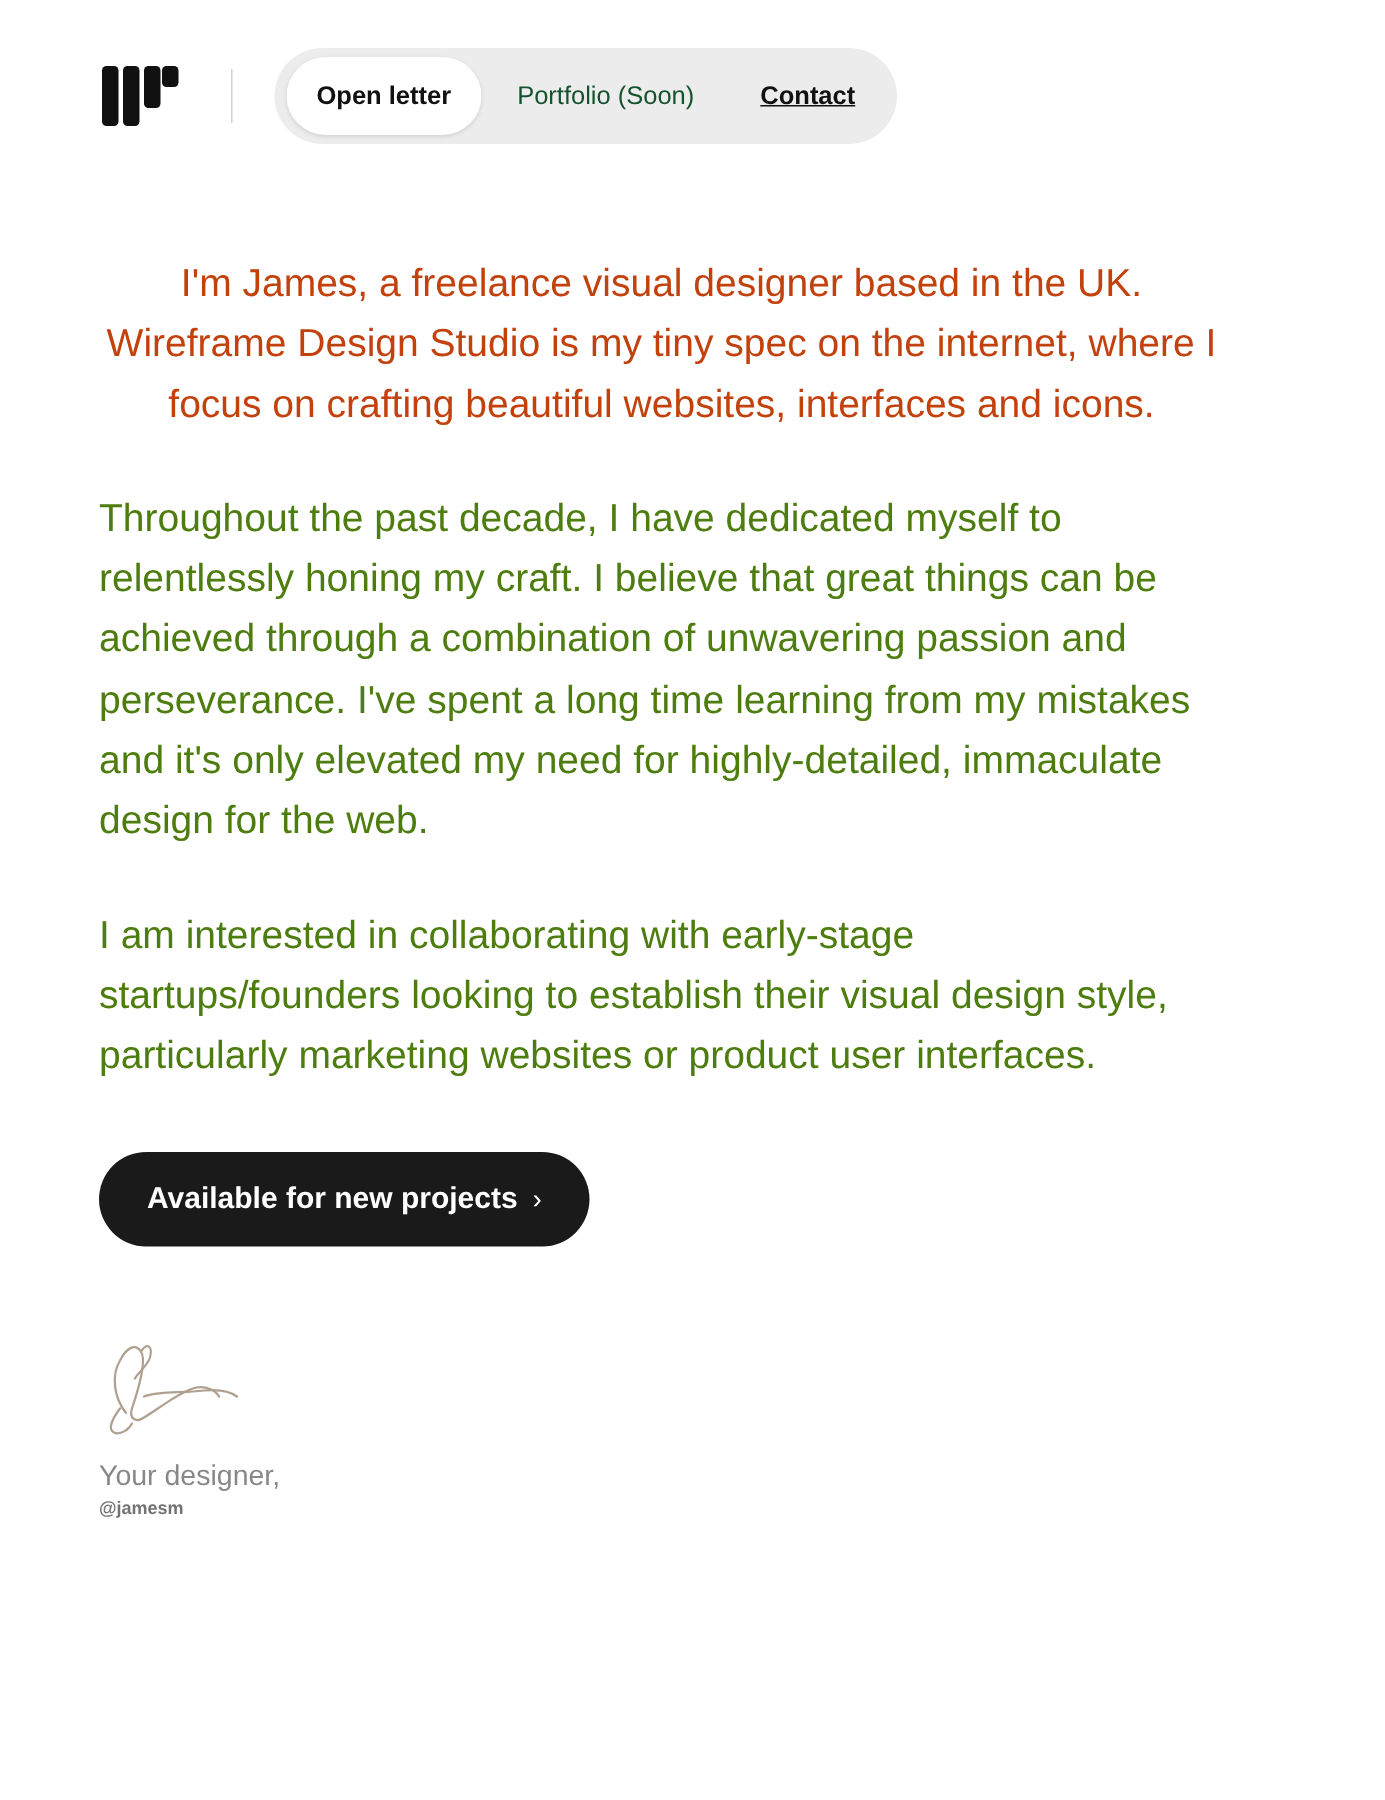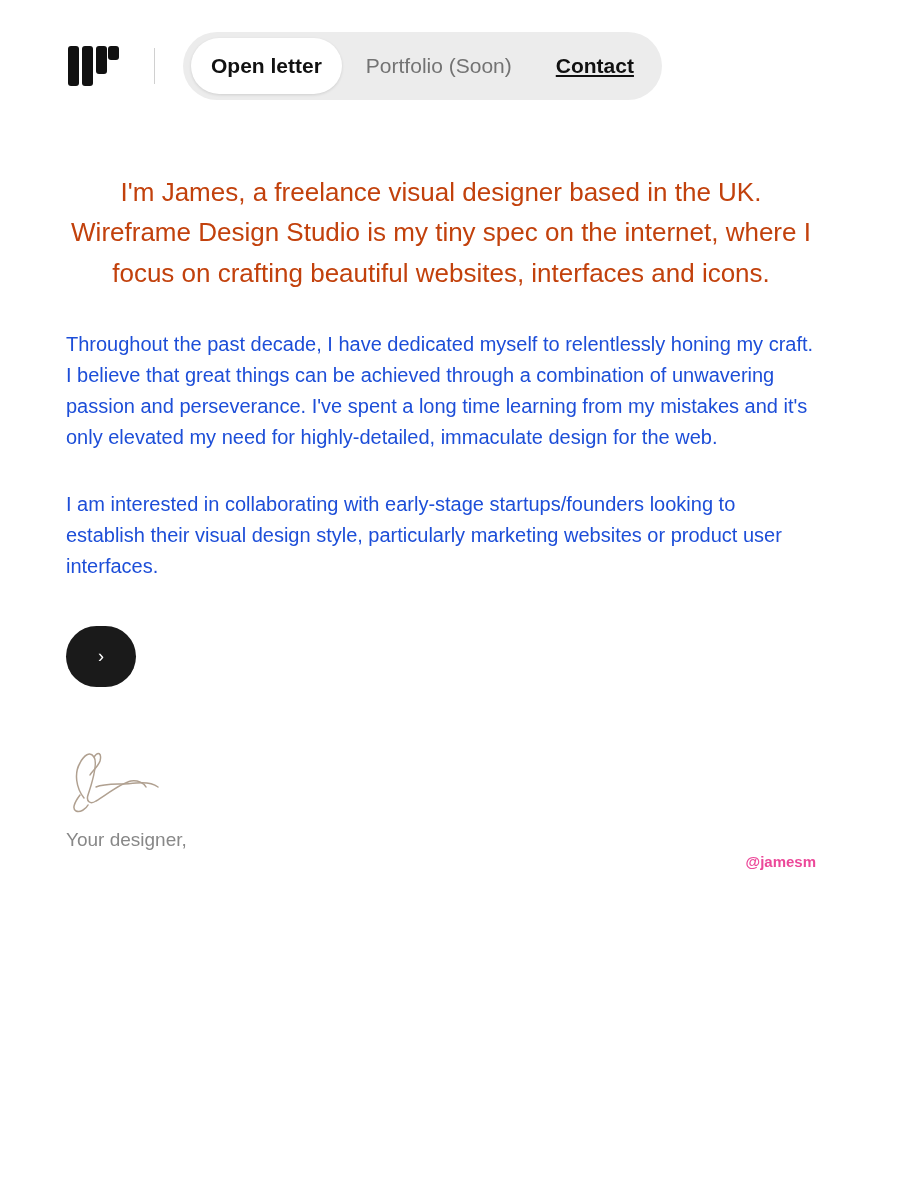--- a/index.html
+++ b/index.html
@@ -52,35 +52,35 @@
       align-items: center;
       background: #ececec;
       border-radius: 999px;
       padding: 6px 8px;
       gap: 4px;
     }
 
     .nav-item {
       padding: 16px 20px;
       border-radius: 999px;
-      font-size: 21px;
+      font-size: 17px;
       cursor: pointer;
       font-weight: 500;
       white-space: nowrap;
     }
 
     .nav-item.active {
       background: #ffffff;
       color: #111;
       font-weight: 600;
       box-shadow: 0 1px 3px rgba(0,0,0,0.12);
     }
 
     .nav-item.inactive {
-      color: #737373;
+      color: #14532d;
       background: transparent;
     }
 
     .nav-item.bold {
       color: #111;
       background: transparent;
       font-weight: 600;
       text-decoration: underline;
     }
 
@@ -93,23 +93,23 @@
     .intro-text {
       font-size: 26px;
       line-height: 1.55;
       color: #c2410c;
       font-weight: 400;
       margin-bottom: 36px;
       text-align: center;
     }
 
     .body-text {
-      font-size: 20px;
+      font-size: 26px;
       line-height: 1.55;
-      color: #1d4ed8;
+      color: #4d7c0f;
       font-weight: 400;
       margin-bottom: 36px;
     }
 
     .cta-button {
       display: inline-flex;
       align-items: center;
       gap: 10px;
       background: #1a1a1a;
       color: #ffffff;
@@ -141,25 +141,24 @@
 
     .signature-label {
       font-size: 19px;
       color: #888;
       font-weight: 400;
       display: block;
       margin-bottom: 2px;
     }
 
     .signature-handle {
-      font-size: 15px;
-      color: #ec4899;
+      font-size: 12px;
+      color: #737373;
       font-weight: 700;
       display: block;
-      text-align: right;
     }
   </style>
 </head>
 <body>
 
 <div class="page-wrapper">
 
   <header class="header">
 
     <div class="logo-symbol">
@@ -183,20 +182,21 @@
     </nav>
   </header>
 
   <main class="main-content">
     <p class="intro-text">I'm James, a freelance visual designer based in the UK. Wireframe Design Studio is my tiny spec on the internet, where I focus on crafting beautiful websites, interfaces and icons.</p>
     <p class="body-text">Throughout the past decade, I have dedicated myself to relentlessly honing my craft. I believe that great things can be achieved through a combination of unwavering passion and perseverance. I've spent a long time learning from my mistakes and it's only elevated my need for highly-detailed, immaculate design for the web.</p>
     <p class="body-text">I am interested in collaborating with early-stage startups/founders looking to establish their visual design style, particularly marketing websites or product user interfaces.</p>
 
     
     <button class="cta-button">
+      <span>Available for new projects</span>
       <span class="chevron">›</span>
     </button>
 
     
     <div class="signature-section">
       
       <svg class="signature-svg" viewBox="0 0 100 70" fill="none" xmlns="http://www.w3.org/2000/svg">
 
         <path d="M 18 55 C 10 45, 8 30, 14 20 C 18 12, 24 8, 28 14 C 32 20, 26 40, 22 52 C 20 58, 24 62, 30 58 C 40 52, 55 40, 65 38 C 72 37, 78 40, 80 44" stroke="#b0a090" stroke-width="1.5" fill="none" stroke-linecap="round" stroke-linejoin="round"></path>
 

